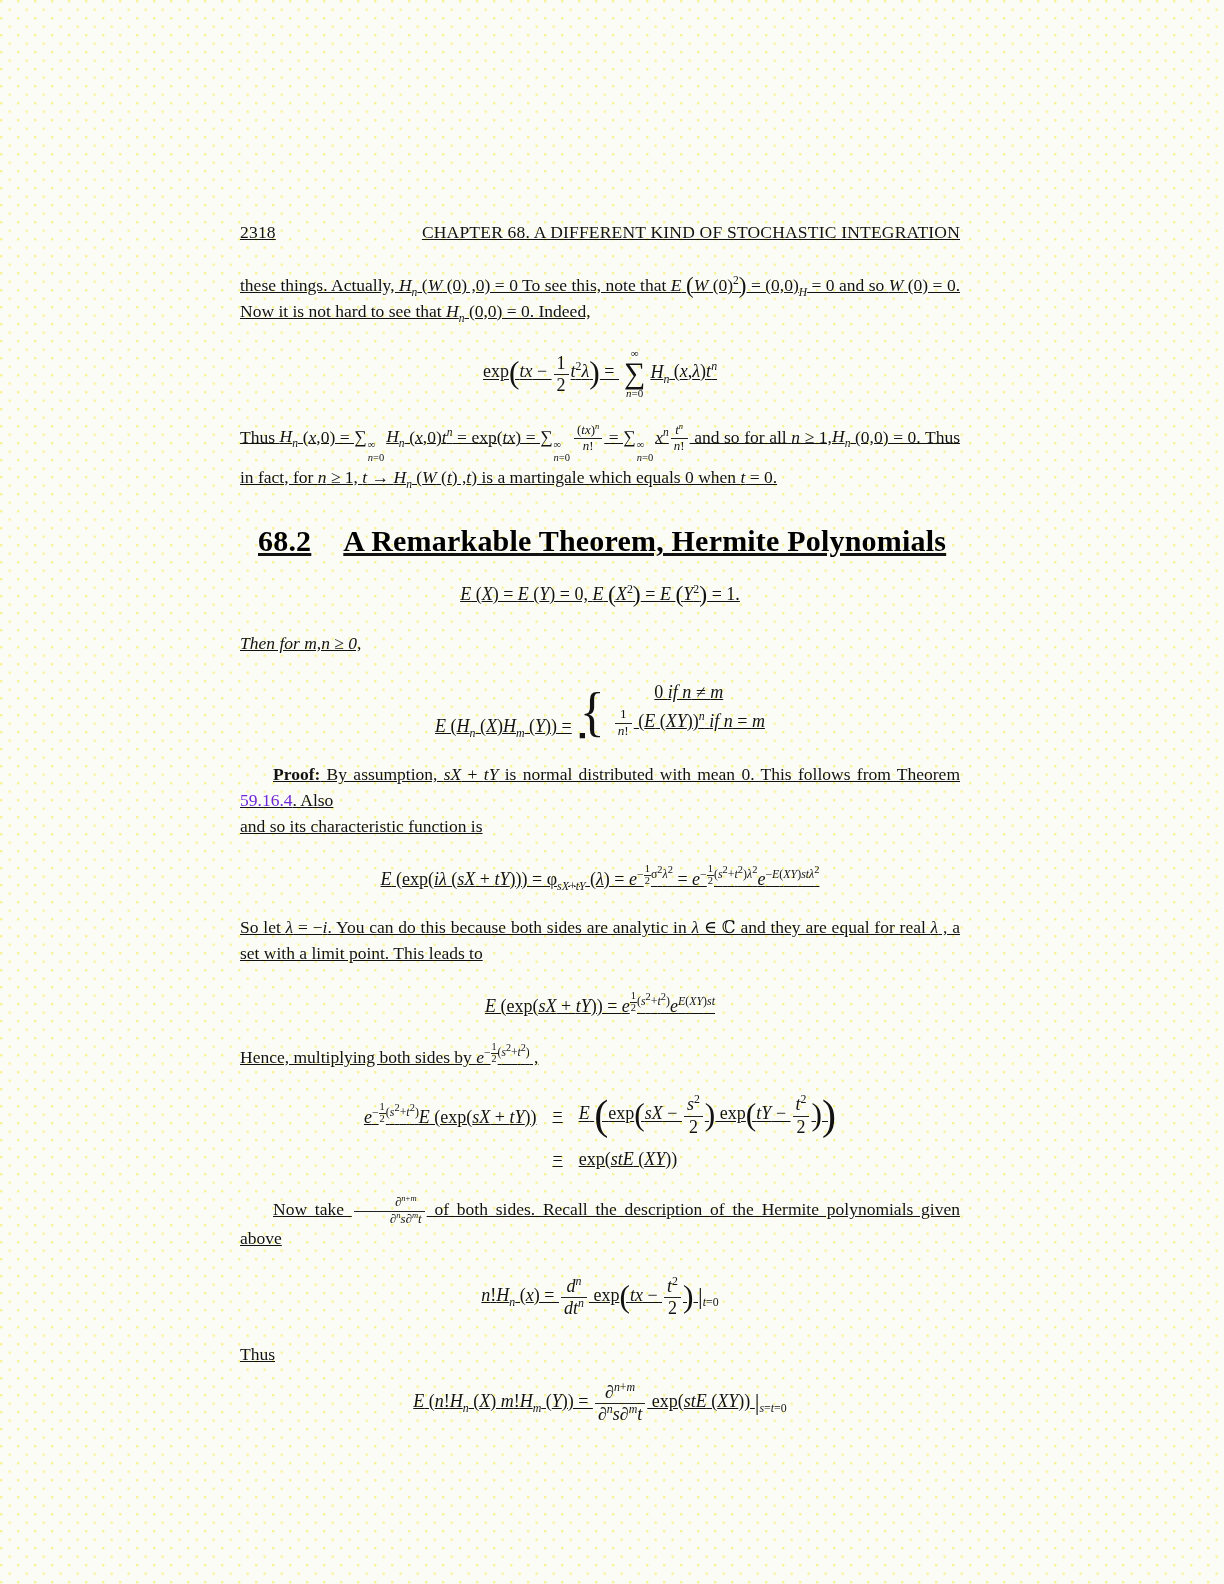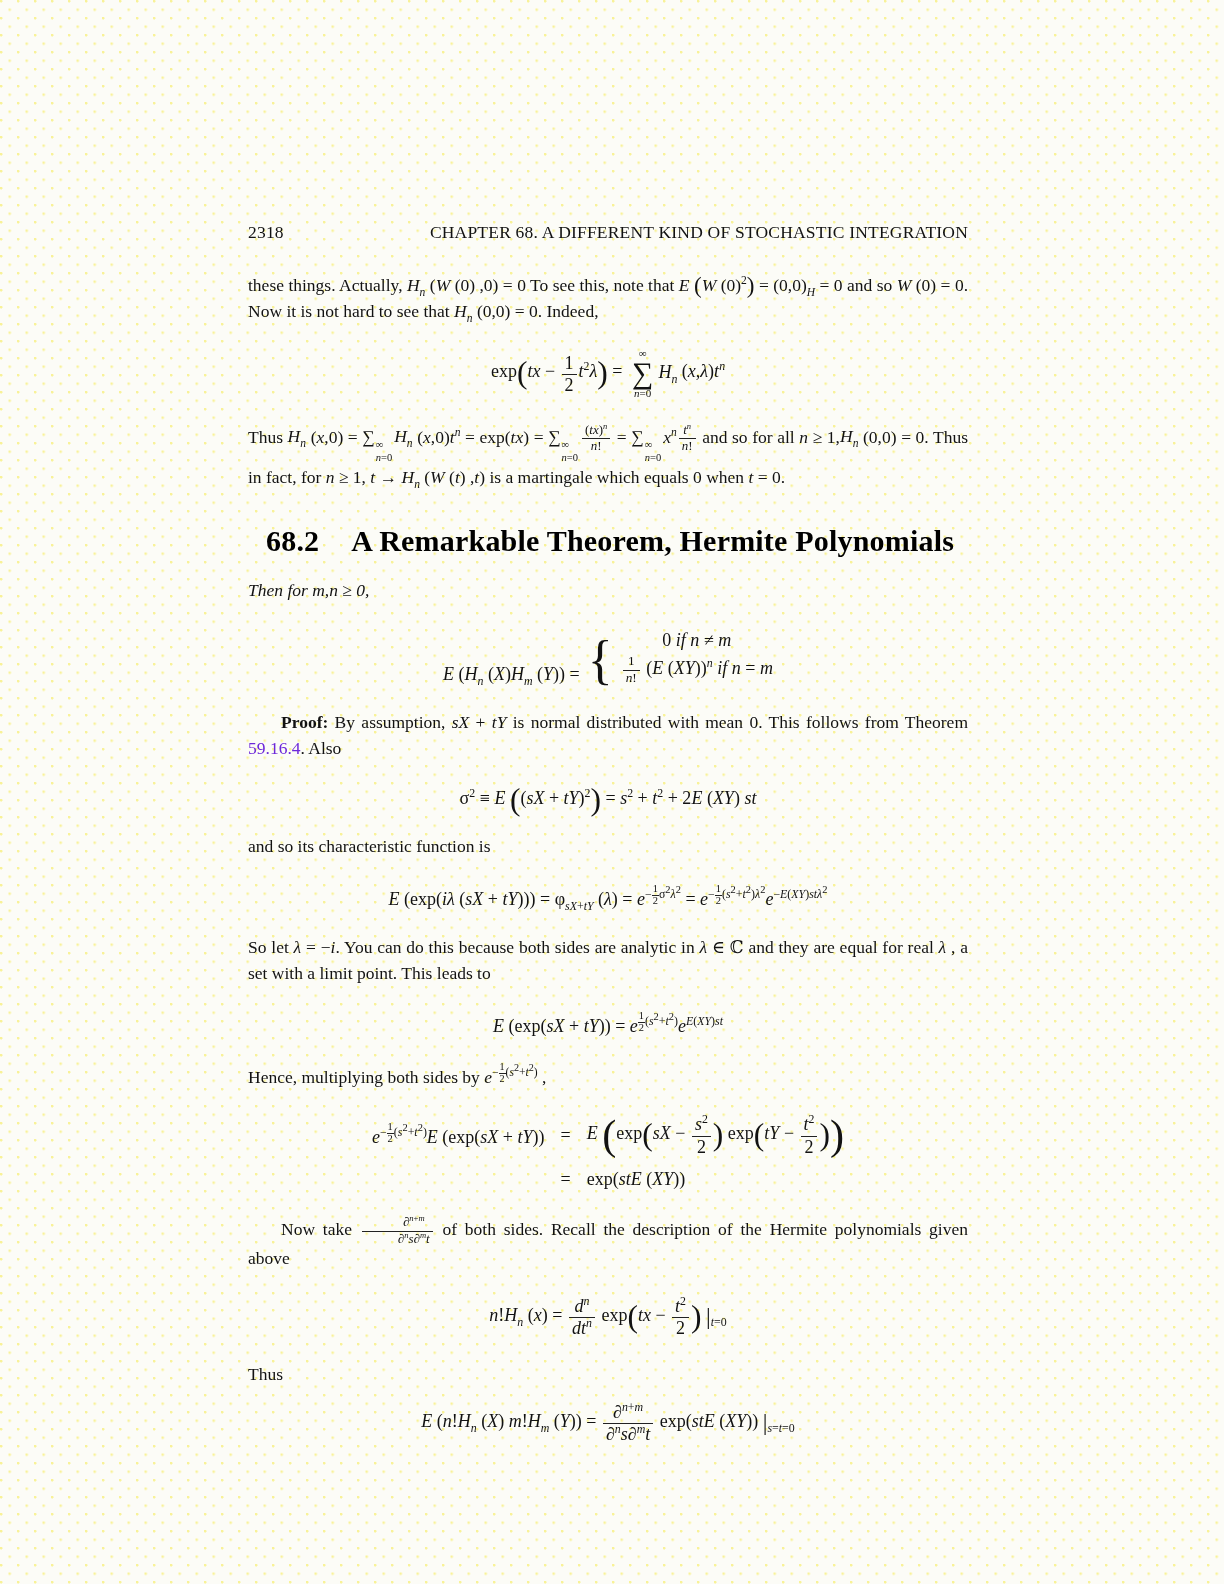--- a/index.html
+++ b/index.html
@@ -8,21 +8,21 @@
     background-color:#fcfcf7;
     background-image:
       radial-gradient(circle at 1.2px 1.2px, rgba(248,240,130,.8) 1px, transparent 1.7px),
       radial-gradient(circle at 1.2px 1.2px, rgba(248,240,130,.8) 1px, transparent 1.7px);
     background-size:17px 17px,17px 17px;
     background-position:0 0,8.5px 8.5px;
     font-family:"Liberation Serif","DejaVu Serif",serif;
     color:#121212;
   }
   .page{position:relative;width:1224px;min-height:1584px;overflow:hidden;}
-  .column{position:absolute;left:248px;top:222px;width:720px;}
+  .column{position:absolute;left:240px;top:222px;width:720px;text-decoration:underline;}
   .page-header{display:flex;justify-content:space-between;align-items:baseline;font-size:17.5px;letter-spacing:.2px;}
   p{margin:0;font-size:17.5px;line-height:1.47;text-align:justify;}
   .mt{margin-top:30px;}
   .indent{text-indent:33px;}
   i{font-style:italic;}
   sup{font-size:66%;line-height:0;vertical-align:super;}
   sub{font-size:66%;line-height:0;vertical-align:sub;}
   sup sup,sup .sfr{font-size:88%;}
   .eq{font-size:18px;text-align:center;margin:24px 0;line-height:1.35;}
   
@@ -90,37 +90,37 @@
         </span><span class="fr"><span class="n">(<i>tx</i>)<sup><i>n</i></sup></span><span class="d"><i>n</i>!</span></span> = ∑<span class="ss">
           <span>∞</span>
           <span><i>n</i>=0</span>
         </span><i>x</i><sup><i>n</i></sup><span class="fr"><span class="n"><i>t</i><sup><i>n</i></sup></span><span class="d"><i>n</i>!</span></span> and so for all <i>n</i> ≥ 1,<i>H<sub>n</sub></i> (0,0) = 0. Thus in fact, for <i>n</i> ≥ 1, <i>t</i> → <i>H<sub>n</sub></i> (<i>W</i> (<i>t</i>) ,<i>t</i>) is a martingale which equals 0 when <i>t</i> = 0.</p>
 
     <h2 class="section-heading">
       <span class="num">68.2</span><span>A Remarkable Theorem, Hermite Polynomials</span>
     </h2>
 
 
+    <div class="eq"><i>E</i> (<i>X</i>) = <i>E</i> (<i>Y</i>) = 0, <i>E</i> <span class="bp1">(</span><i>X</i><sup>2</sup><span class="bp1">)</span> = <i>E</i> <span class="bp1">(</span><i>Y</i><sup>2</sup><span class="bp1">)</span> = 1.</div>
 
     <p class="it">Then for m,n ≥ 0,</p>
 
     <div class="eq cases-eq">
       <span class="lhs"><i>E</i> (<i>H<sub>n</sub></i> (<i>X</i>)<i>H<sub>m</sub></i> (<i>Y</i>)) =</span>
       <span class="cbrace">{</span>
       <span class="crows">
         <span class="crow">0 <i>if n</i> ≠ <i>m</i></span>
         <span class="crow"><span class="fr"><span class="n">1</span><span class="d"><i>n</i>!</span></span> (<i>E</i> (<i>XY</i>))<sup><i>n</i></sup> <i>if n</i> = <i>m</i></span>
       </span>
     </div>
 
     <p class="indent" style="margin-top:18px;">
       <b>Proof:</b><span> By assumption, <i>sX</i> + <i>tY</i> is normal distributed with mean 0. This follows from Theorem </span><a class="link" style="color: #6d28d9;">59.16.4</a><span>. Also</span>
     </p>
 
-    <div class="eq">σ<sup>2</sup> ≡ <i>E</i> <span class="bp2">(</span>(<i>sX</i> + <i>tY</i>)<sup>2</sup><span class="bp2">)</span> = <i>s</i><sup>2</sup> + <i>t</i><sup>2</sup> + 2<i>E</i> (<i>XY</i>) <i>st</i></div>
 
     <p>and so its characteristic function is</p>
 
     <div class="eq"><i>E</i> (exp(<i>iλ</i> (<i>sX</i> + <i>tY</i>))) = φ<sub><i>sX</i>+<i>tY</i></sub> (<i>λ</i>) = <i>e</i><sup>−<span class="sfr"><span class="n">1</span><span class="d">2</span></span>σ<sup>2</sup><i>λ</i><sup>2</sup></sup> = <i>e</i><sup>−<span class="sfr"><span class="n">1</span><span class="d">2</span></span>(<i>s</i><sup>2</sup>+<i>t</i><sup>2</sup>)<i>λ</i><sup>2</sup></sup><i>e</i><sup>−<i>E</i>(<i>XY</i>)<i>stλ</i><sup>2</sup></sup></div>
 
     <p>So let <i>λ</i> = −<i>i</i>. You can do this because both sides are analytic in <i>λ</i> ∈ ℂ and they are equal for real <i>λ</i> , a set with a limit point. This leads to</p>
 
     <div class="eq"><i>E</i> (exp(<i>sX</i> + <i>tY</i>)) = <i>e</i><sup><span class="sfr"><span class="n">1</span><span class="d">2</span></span>(<i>s</i><sup>2</sup>+<i>t</i><sup>2</sup>)</sup><i>e</i><sup><i>E</i>(<i>XY</i>)<i>st</i></sup></div>
 
     <p>Hence, multiplying both sides by <i>e</i><sup>−<span class="sfr"><span class="n">1</span><span class="d">2</span></span>(<i>s</i><sup>2</sup>+<i>t</i><sup>2</sup>)</sup> ,</p>

